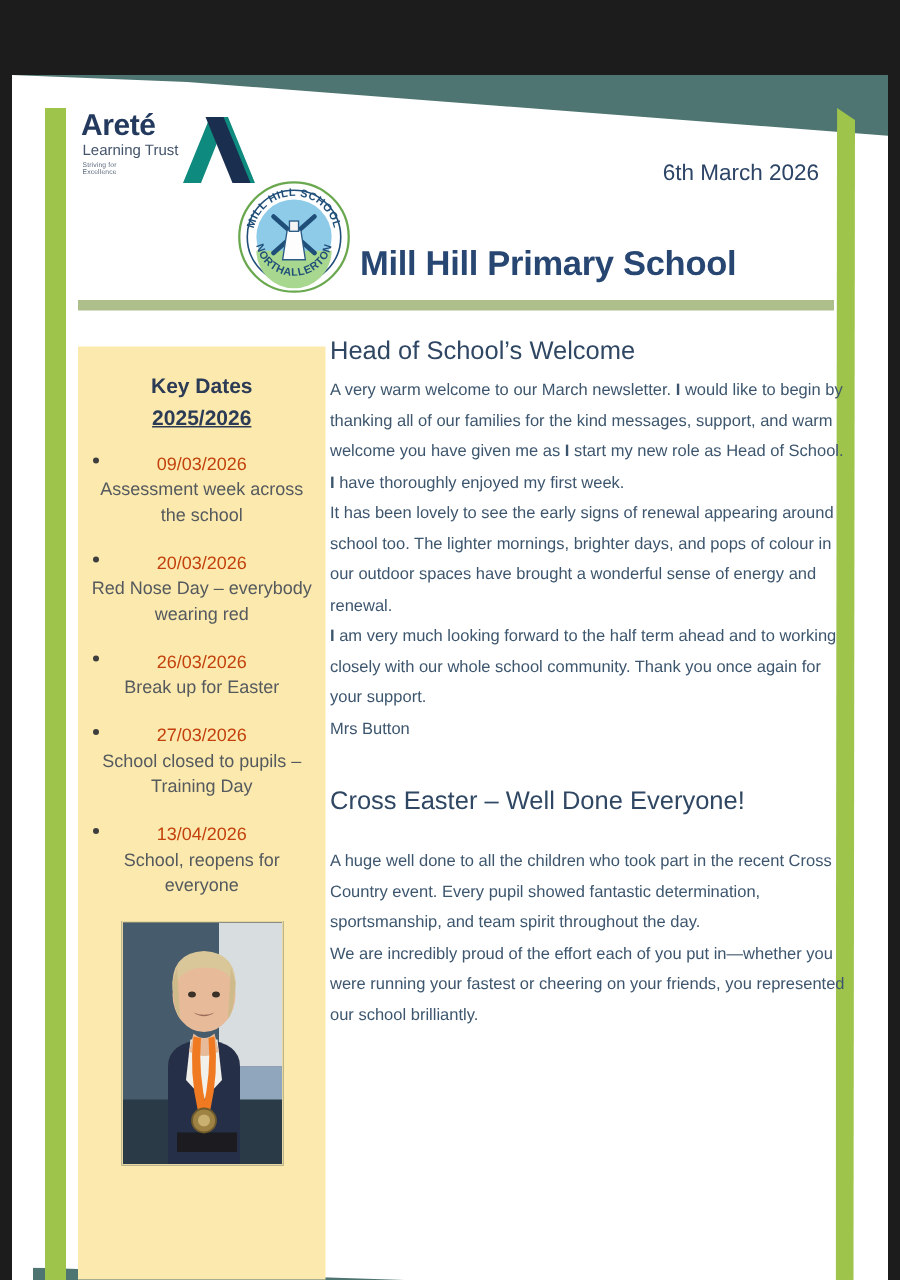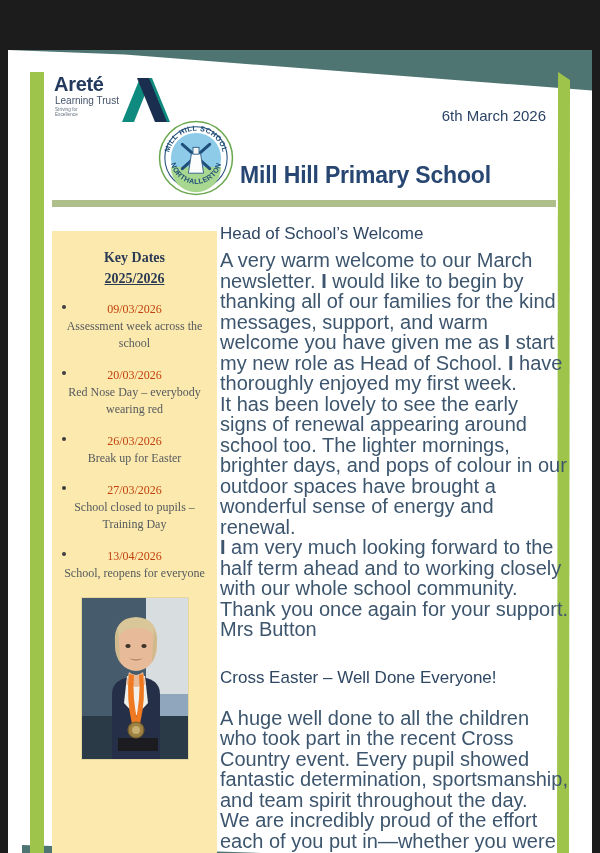--- a/index.html
+++ b/index.html
@@ -99,21 +99,20 @@
 
   
   .sidebar {
     position: absolute;
     left: 44px; top: 181px;
     width: 165px; height: 622px;
     background: #fce9ae;
     z-index: 4;
     padding: 16px 6px 0 6px;
     text-align: center;
-    font-family: Liberation Serif, serif;
   }
   .kd-title {
     font-size: 14px; font-weight: bold; color: #2b3a55;
     line-height: 21px;
   }
   .kd-title .u { text-decoration: underline; }
 
   .kd-list { margin-top: 12px; list-style: none; }
   .kd-item { margin-bottom: 15px; position: relative; }
   .kd-bullet {
@@ -138,21 +137,21 @@
     position: absolute;
     left: 212px; top: 172px;
     width: 348px;
     z-index: 4;
   }
   .sec-title {
     font-size: 17px; color: #2f4763; line-height: 24px;
     margin-bottom: 4px;
   }
   .body-text {
-    font-size: 20px; color: #3d566e; line-height: 20.5px;
+    font-size: 11px; color: #3d566e; line-height: 20.5px;
   }
   .body-text b { font-weight: bold; }
   .sec-gap { height: 26px; }
   .sec-gap-sm { height: 14px; }
 </style>
 </head>
 <body>
 
 <div class="page">
 

